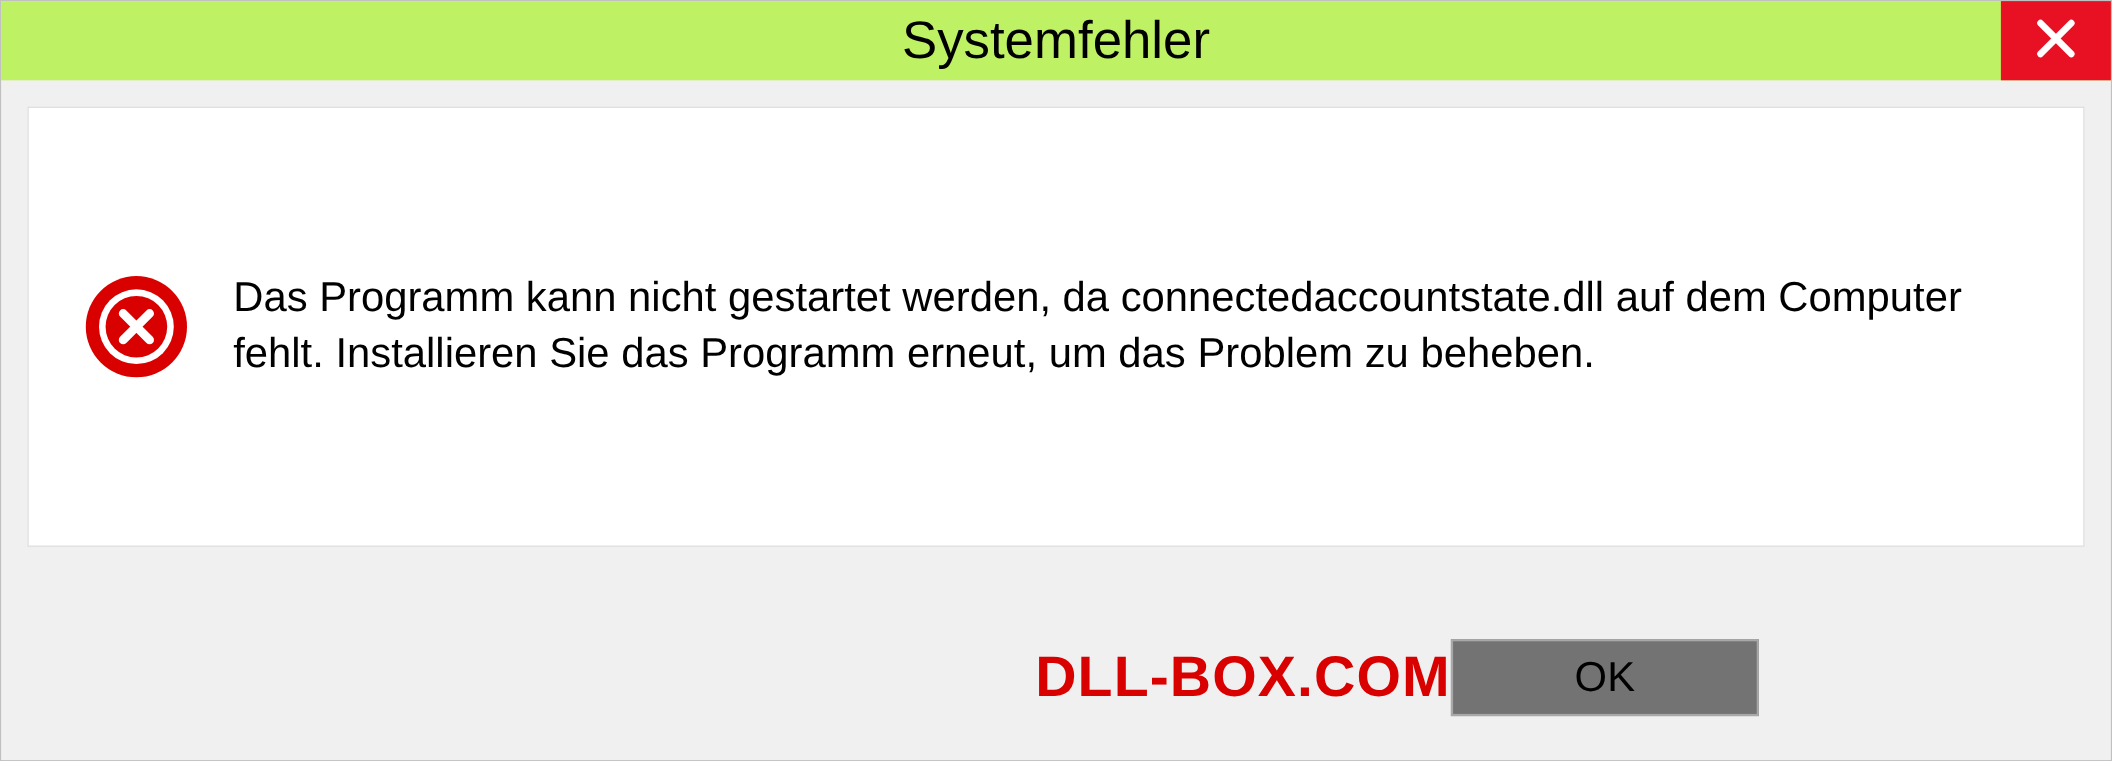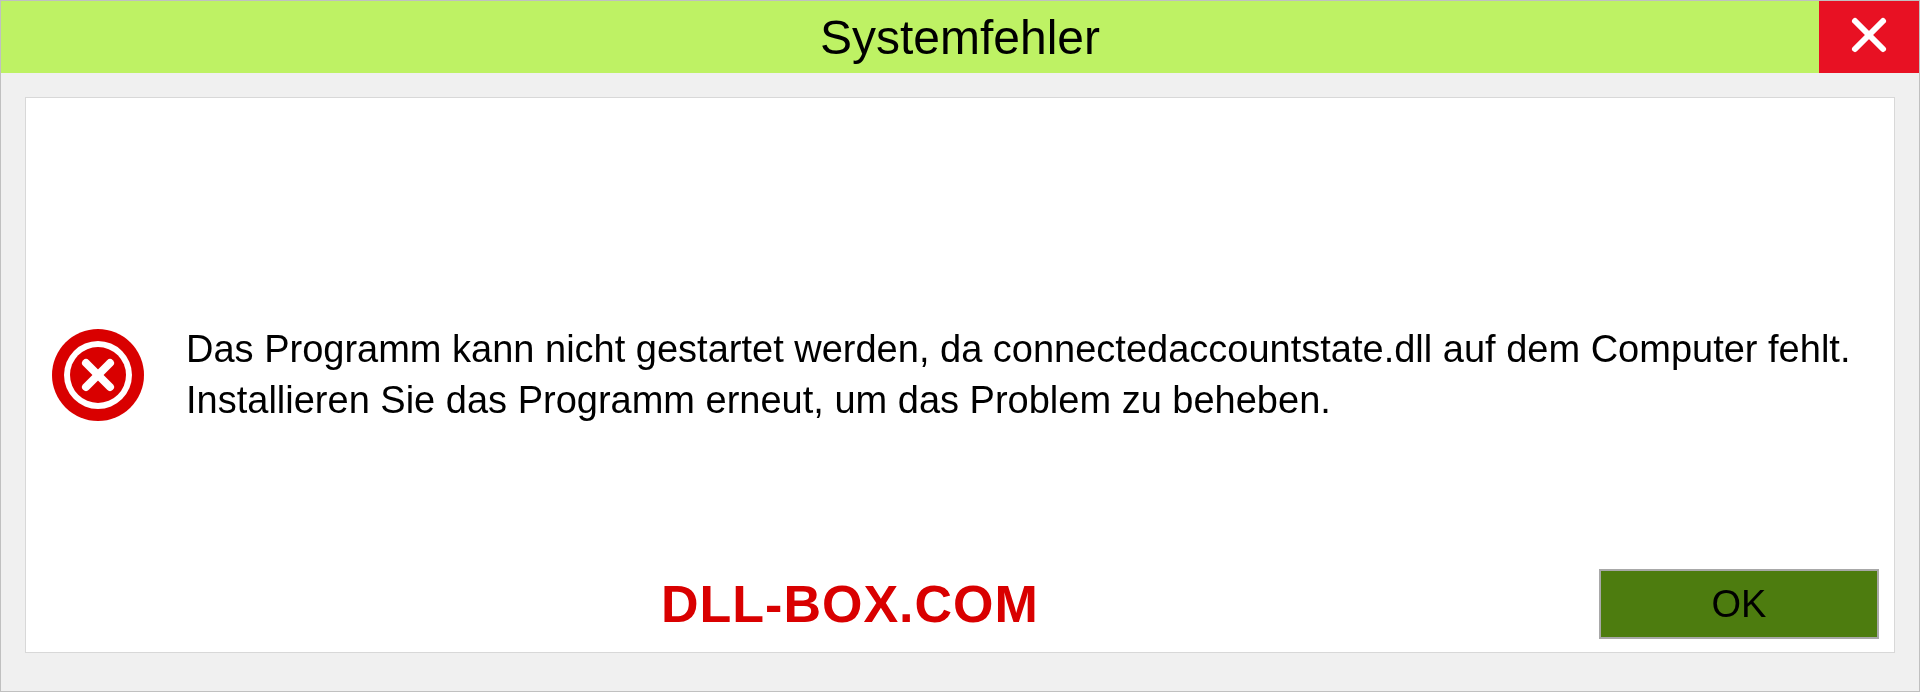--- a/index.html
+++ b/index.html
@@ -47,22 +47,22 @@
       cursor: pointer;
     }
     .close-btn svg {
       width: 40px;
       height: 40px;
     }
     .content-panel {
       margin: 24px;
       background: #ffffff;
       border: 1px solid #d8d8d8;
-      padding: 60px 24px;
-      height: 556px;
+      padding: 60px 50px;
+      height: 400px;
       display: flex;
       align-items: center;
       gap: 40px;
     }
     .error-icon-wrap {
       flex-shrink: 0;
       width: 96px;
       height: 96px;
     }
     .error-icon-wrap svg {
@@ -70,41 +70,41 @@
       height: 96px;
     }
     .message-text {
       font-size: 38px;
       line-height: 1.35;
       color: #000;
       font-weight: 400;
     }
     .footer {
       position: absolute;
-      bottom: 12px;
+      bottom: 0;
       left: 0;
       right: 0;
       height: 130px;
       display: flex;
       align-items: center;
-      justify-content: space-between;
+      justify-content: center;
       padding: 0 40px 20px 40px;
     }
     .watermark {
       font-size: 52px;
       font-weight: 900;
       color: #d90000;
       letter-spacing: 1px;
       font-family: Arial, sans-serif;
       margin-left: 620px;
     }
     .ok-button {
       width: 280px;
       height: 70px;
-      background: #4d7c0f;
+      background: #737373;
       border: 2px solid #a8a8a8;
       font-size: 38px;
       font-family: "Segoe UI", Arial, sans-serif;
       color: #000;
       cursor: pointer;
       display: flex;
       align-items: center;
       justify-content: center;
     }
   </style>

